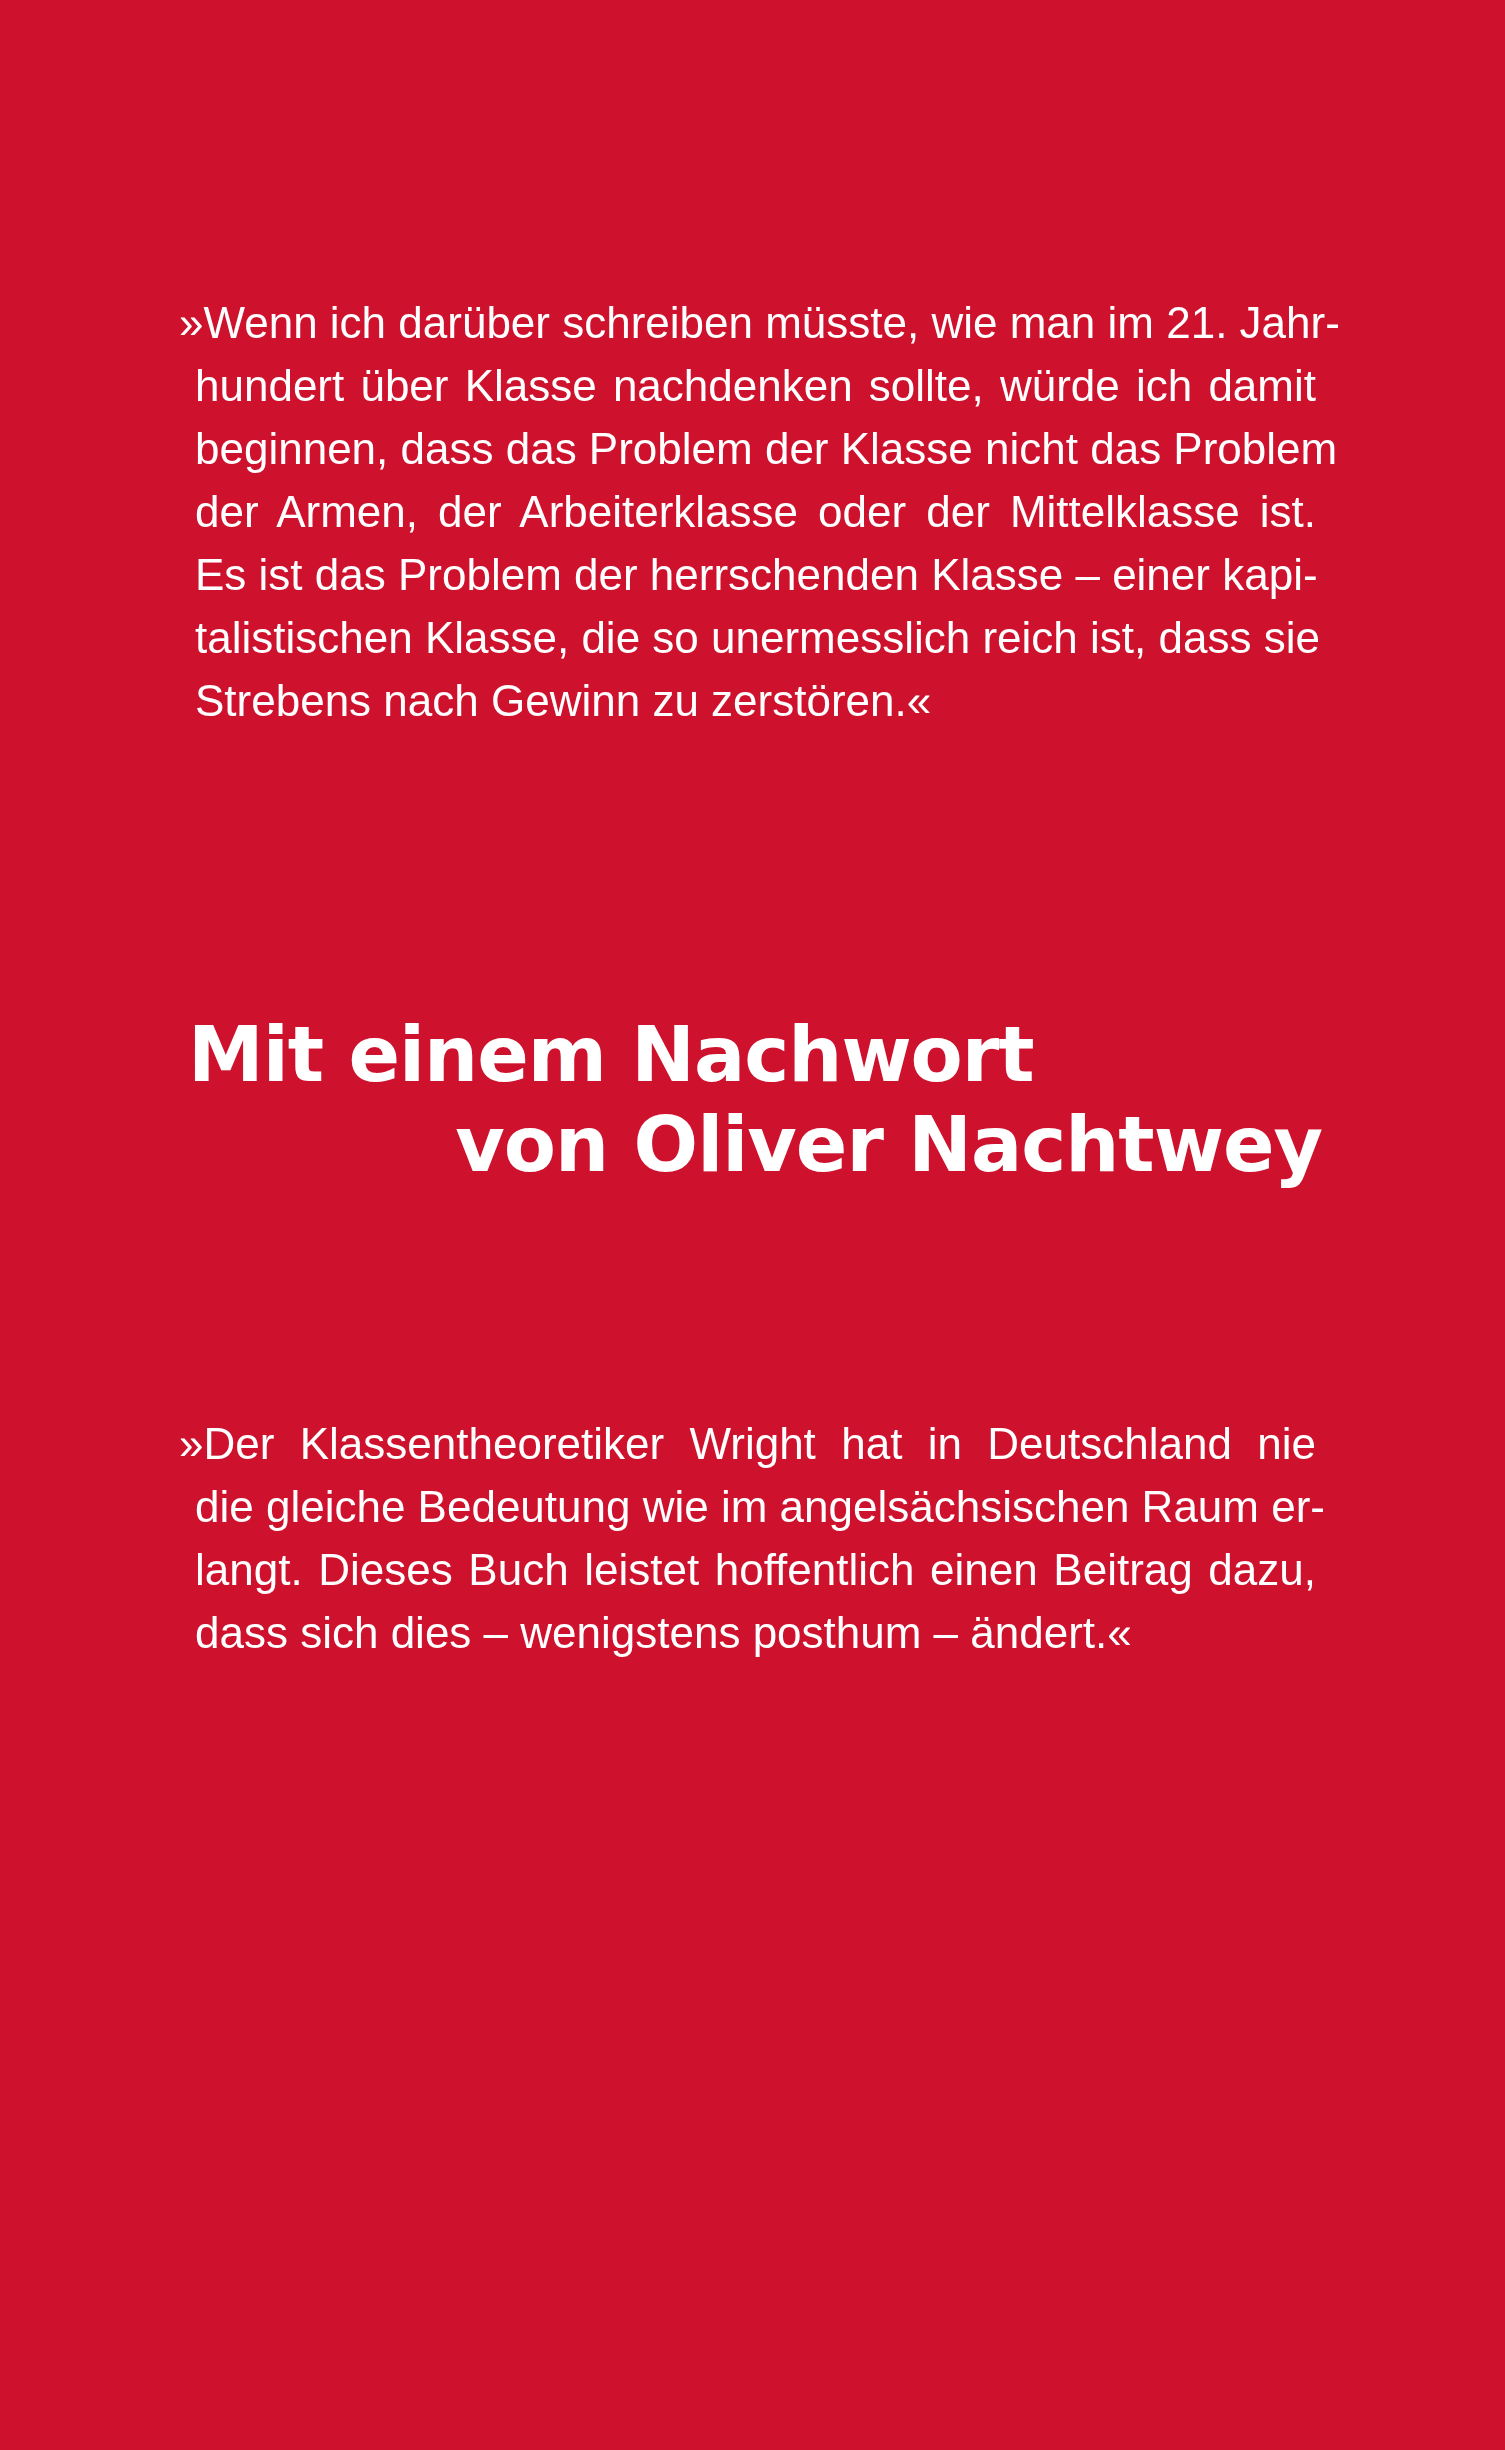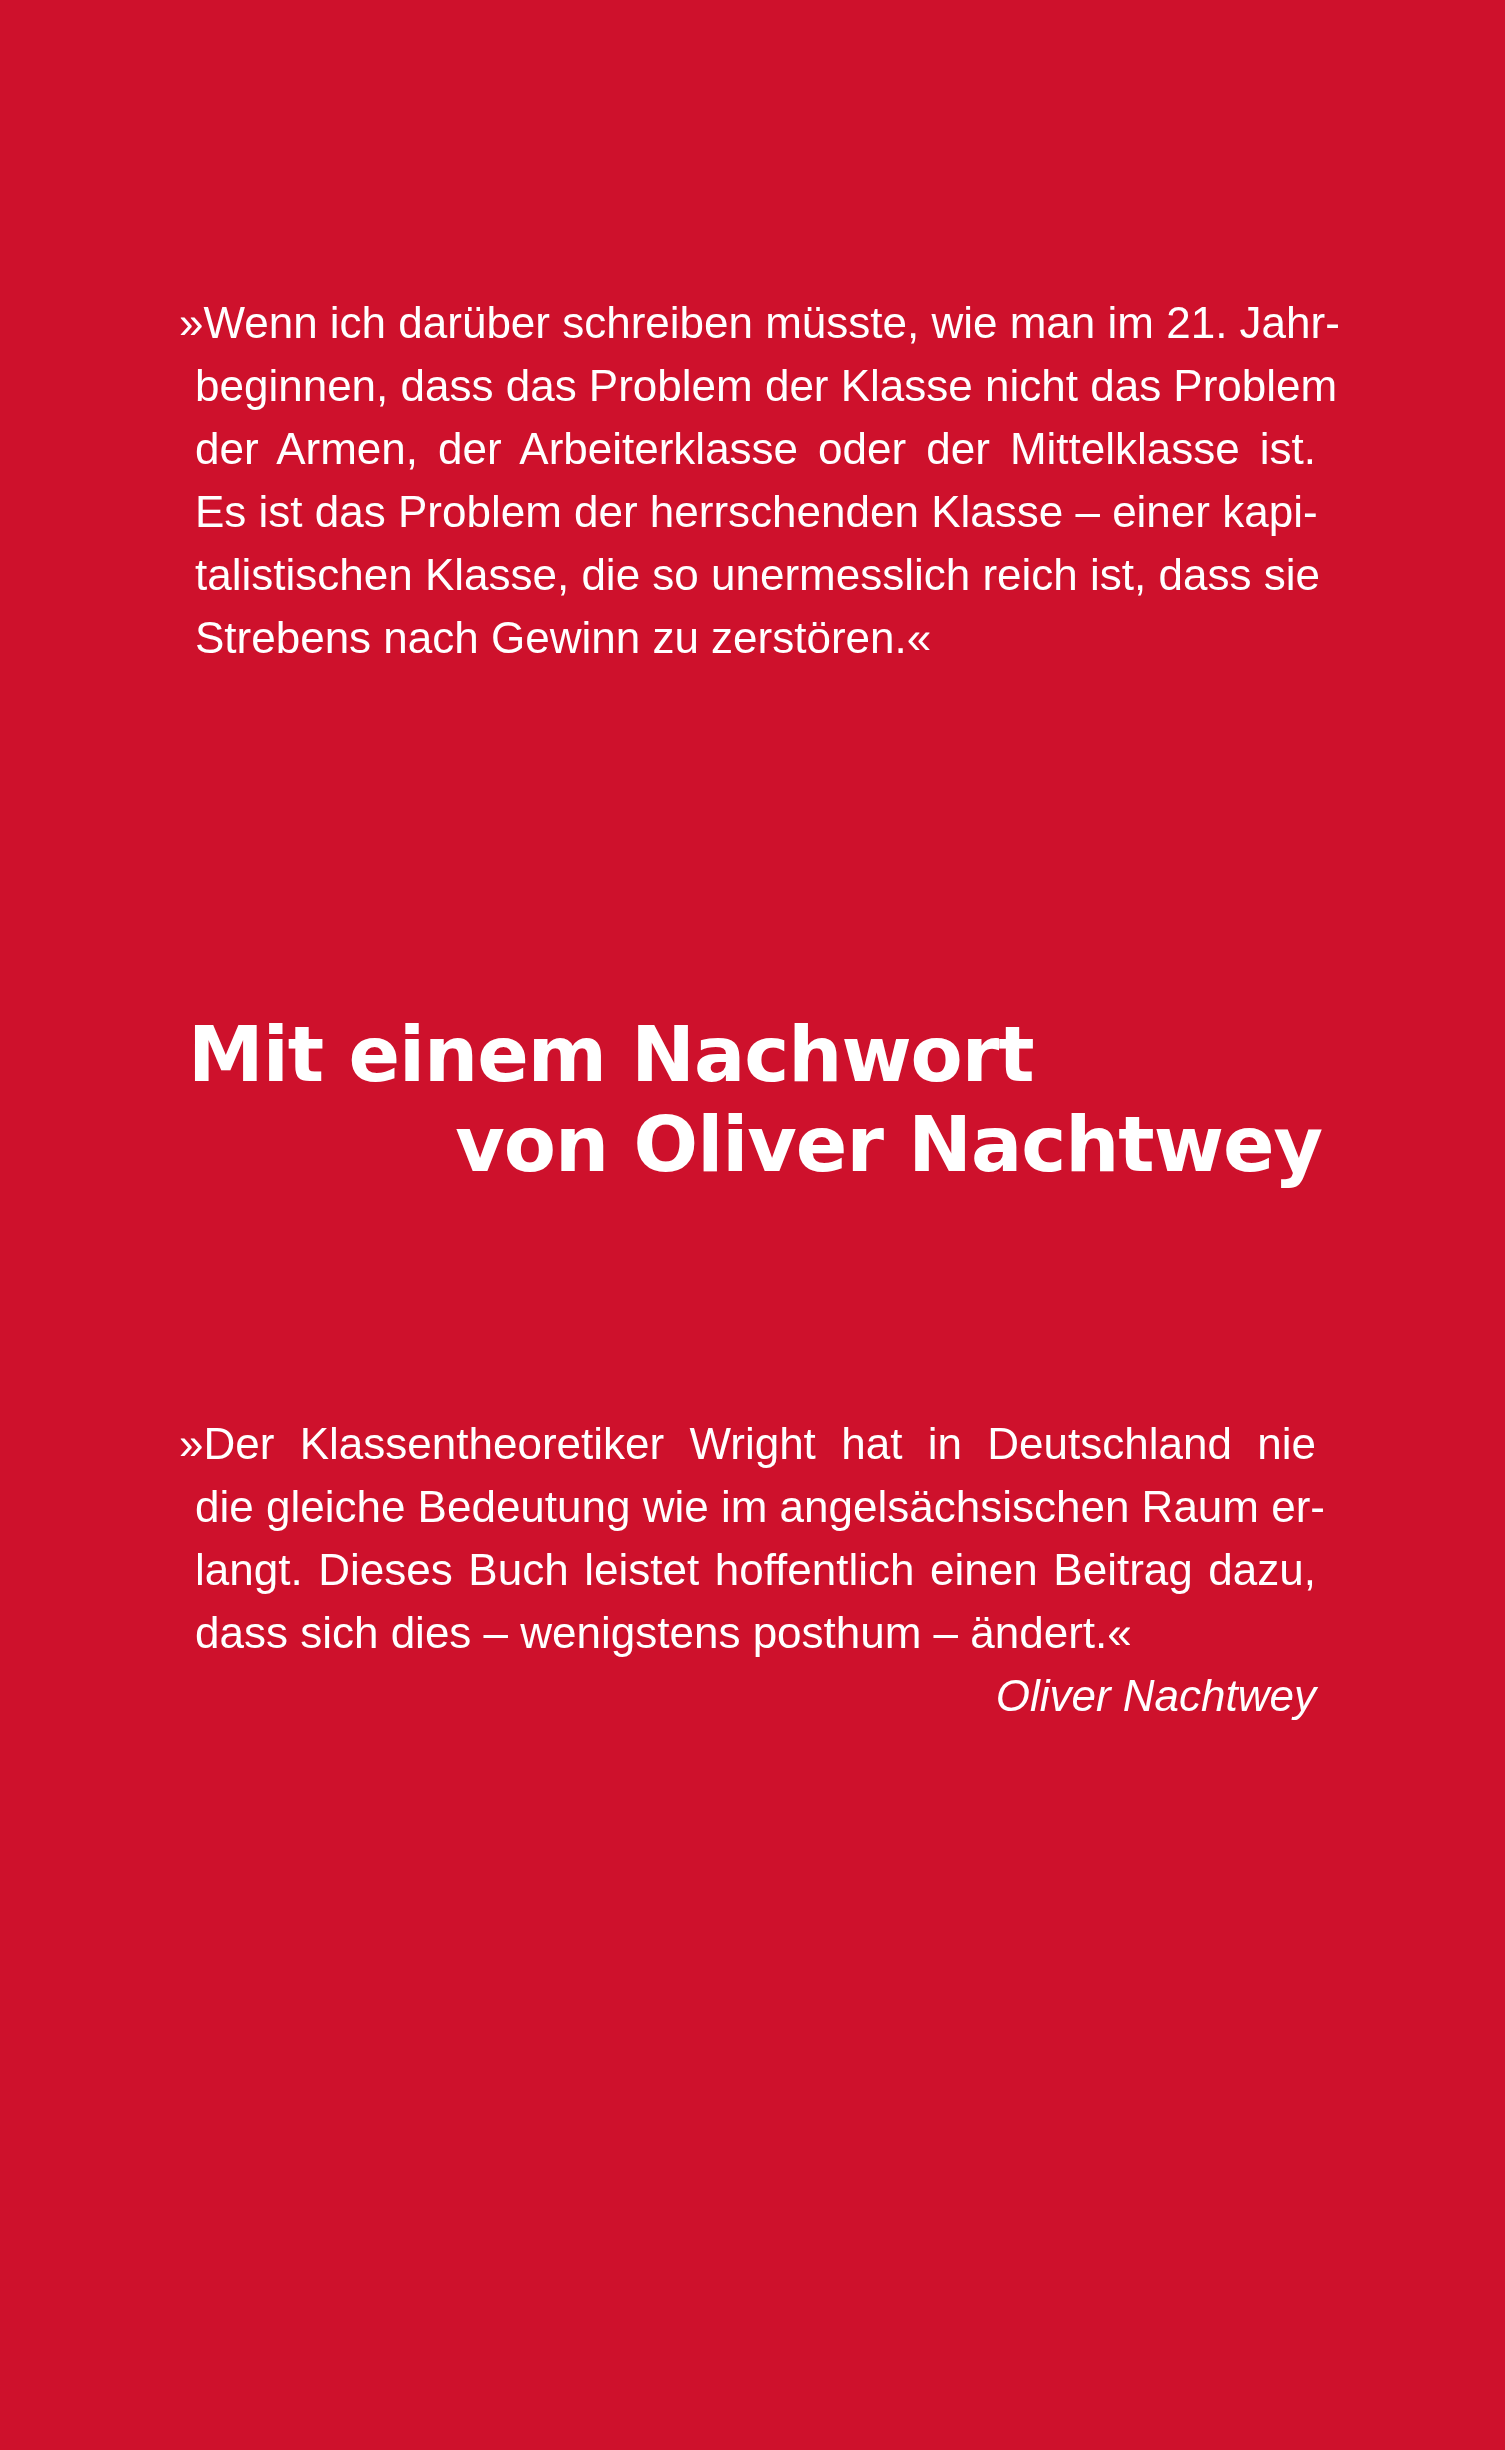--- a/index.html
+++ b/index.html
@@ -83,36 +83,36 @@
       text-align: right;
     }
   </style>
 </head>
 <body>
 
 <div class="cover">
 
   <blockquote class="quote quote-1">
     <span class="line first">»Wenn ich darüber schreiben müsste, wie man im 21. Jahr-</span>
+    <span class="line">hundert über Klasse nachdenken sollte, würde ich damit</span>
     <span class="line">beginnen, dass das Problem der Klasse nicht das Problem</span>
     <span class="line">der Armen, der Arbeiterklasse oder der Mittelklasse ist.</span>
     <span class="line">Es ist das Problem der herrschenden Klasse – einer kapi-</span>
     <span class="line">talistischen Klasse, die so unermesslich reich ist, dass sie</span>
     <span class="line with-attr">
       <span>Strebens nach Gewinn zu zerstören.«</span>
     </span>
   </blockquote>
 
   <div class="nachwort">
     <span class="n1">Mit einem Nachwort</span>
     <span class="n2">von Oliver Nachtwey</span>
   </div>
 
   <blockquote class="quote quote-2">
     <span class="line first">»Der Klassentheoretiker Wright hat in Deutschland nie</span>
     <span class="line">die gleiche Bedeutung wie im angelsächsischen Raum er-</span>
     <span class="line">langt. Dieses Buch leistet hoffentlich einen Beitrag dazu,</span>
     <span class="line last">dass sich dies – wenigstens posthum – ändert.«</span>
-    <span class="attr-line attribution">Oliver Nachtwey</span>
   </blockquote>
 
 </div>
 
 
 </body></html>

